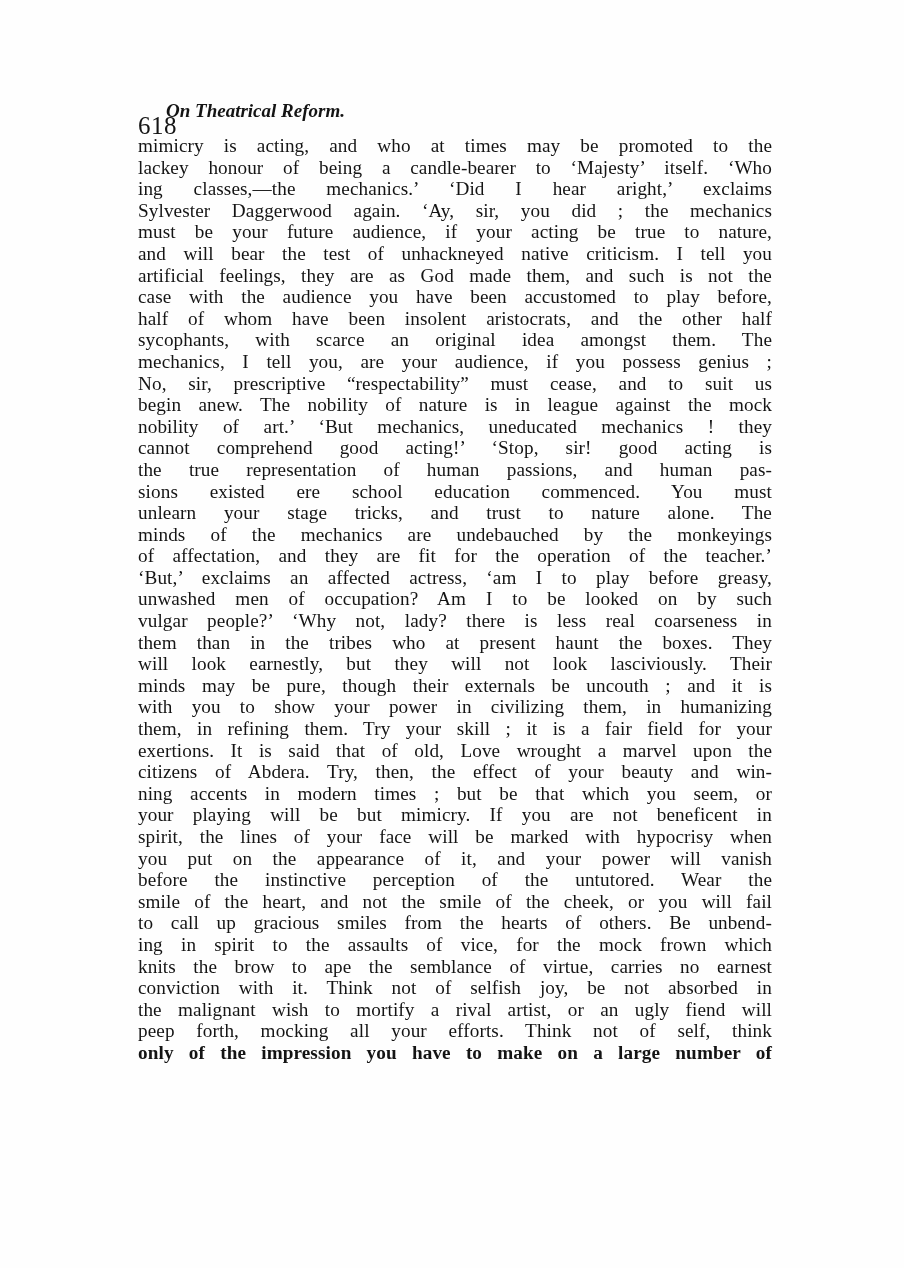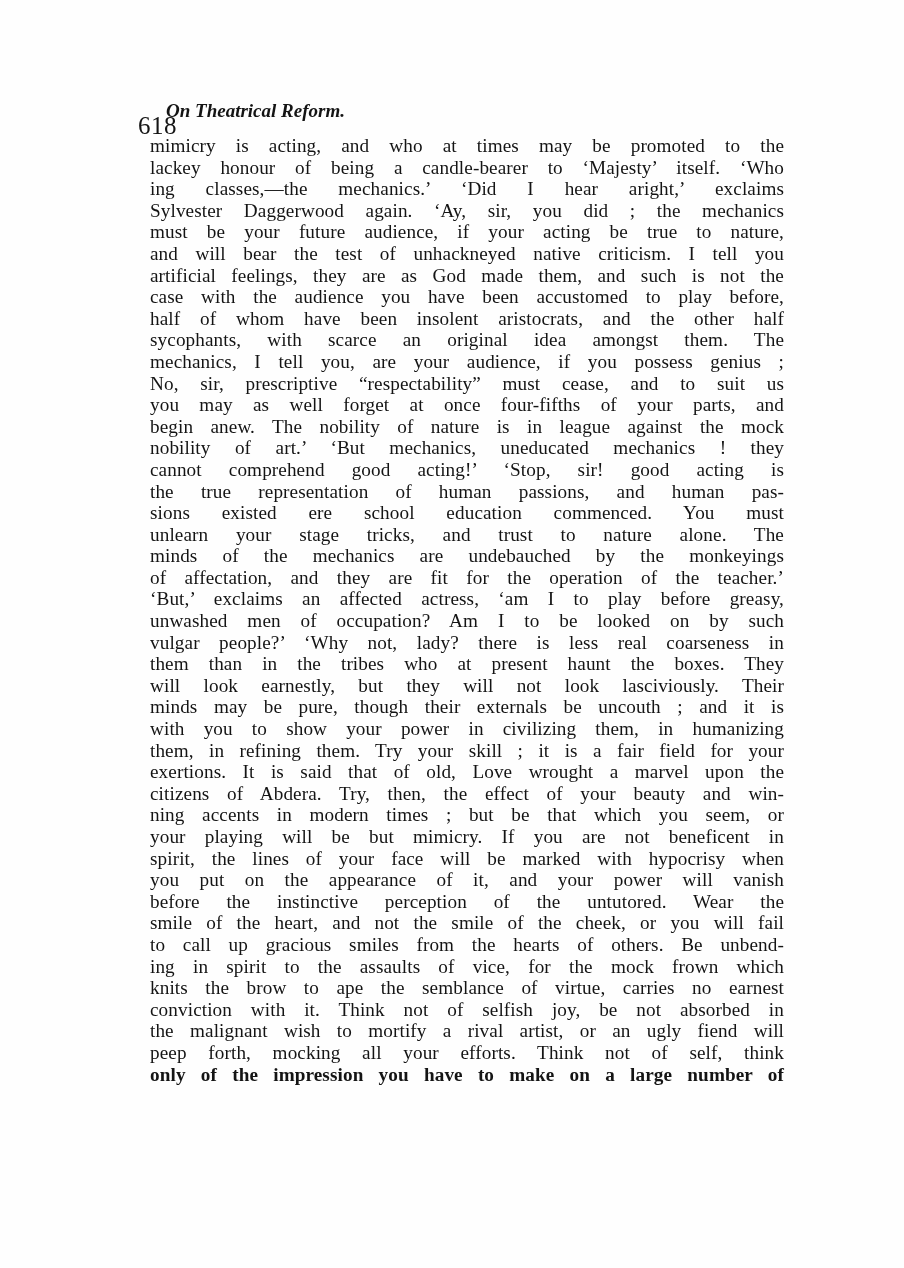--- a/index.html
+++ b/index.html
@@ -46,21 +46,20 @@
       font-size: 19px;
       font-style: italic;
       font-weight: bold;
       padding-left: 28px;
     }
     .body-text {
       position: absolute;
       left: 138px;
       top: 135px;
       width: 634px;
-      margin-left: 12px;
     }
     .line {
       display: block;
       height: 21.6px;
       line-height: 21.6px;
       font-size: 19.2px;
       white-space: nowrap;
       text-align: justify;
       text-align-last: justify;
       letter-spacing: 0.1px;
@@ -84,21 +83,20 @@
     <span class="line">ing classes,—the mechanics.’ ‘Did I hear aright,’ exclaims</span>
     <span class="line">Sylvester Daggerwood again. ‘Ay, sir, you did ; the mechanics</span>
     <span class="line">must be your future audience, if your acting be true to nature,</span>
     <span class="line">and will bear the test of unhackneyed native criticism. I tell you</span>
     <span class="line">artificial feelings, they are as God made them, and such is not the</span>
     <span class="line">case with the audience you have been accustomed to play before,</span>
     <span class="line">half of whom have been insolent aristocrats, and the other half</span>
     <span class="line">sycophants, with scarce an original idea amongst them. The</span>
     <span class="line">mechanics, I tell you, are your audience, if you possess genius ;</span>
     <span class="line">No, sir, prescriptive “respectability” must cease, and to suit us</span>
-    <span class="line">you may as well forget at once four-fifths of your parts, and</span>
     <span class="line">begin anew. The nobility of nature is in league against the mock</span>
     <span class="line">nobility of art.’ ‘But mechanics, uneducated mechanics ! they</span>
     <span class="line">cannot comprehend good acting!’ ‘Stop, sir! good acting is</span>
     <span class="line">the true representation of human passions, and human pas-</span>
     <span class="line">sions existed ere school education commenced. You must</span>
     <span class="line">unlearn your stage tricks, and trust to nature alone. The</span>
     <span class="line">minds of the mechanics are undebauched by the monkeyings</span>
     <span class="line">of affectation, and they are fit for the operation of the teacher.’</span>
     <span class="line">‘But,’ exclaims an affected actress, ‘am I to play before greasy,</span>
     <span class="line">unwashed men of occupation? Am I to be looked on by such</span>

